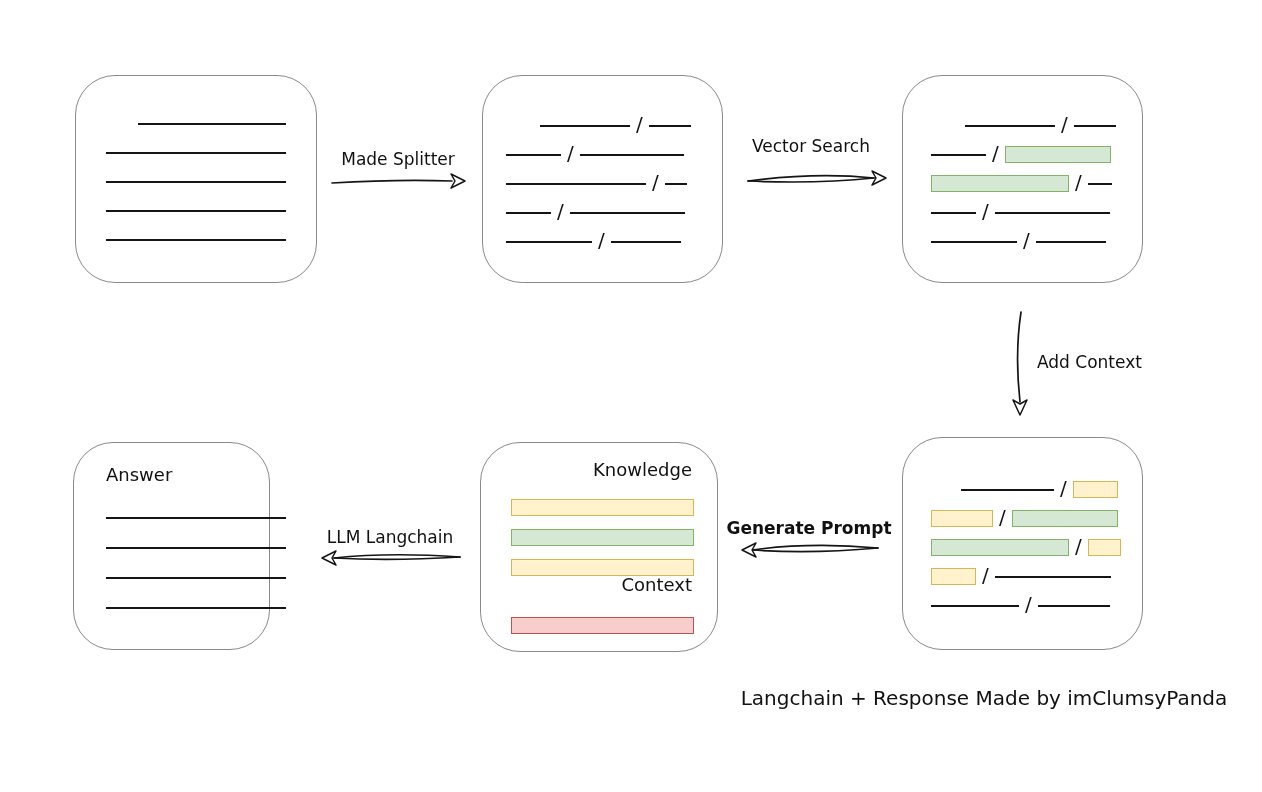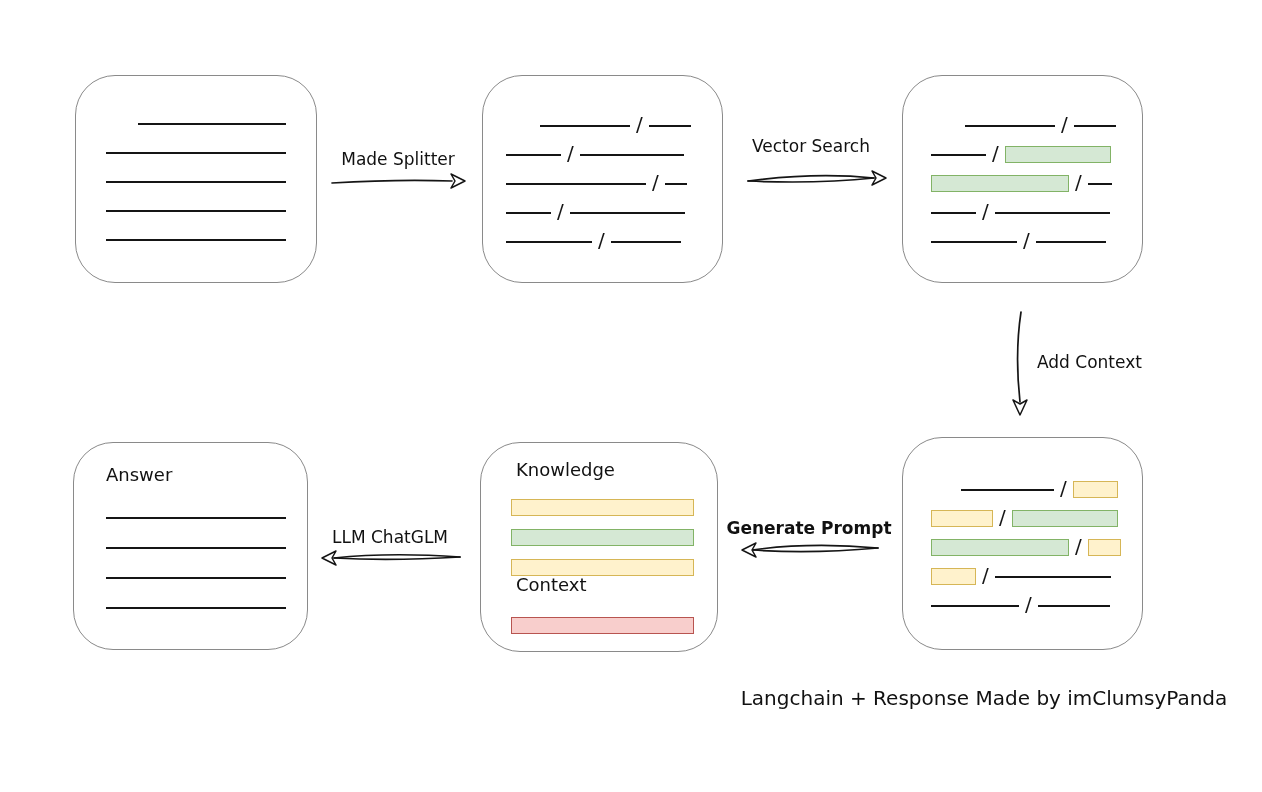--- a/index.html
+++ b/index.html
@@ -7,41 +7,41 @@
        font-family:"DejaVu Sans", sans-serif;color:#111;}
 
   
   .box{position:absolute;border:1.5px solid var(--box-border,#8a8a8a);
        border-radius:40px;background:#fff;box-sizing:border-box;}
   .box-document{left:75px;top:75px;width:242px;height:208px;padding:20px 32px 0 30px;}
   .box-chunks{left:482px;top:75px;width:241px;height:208px;padding:22px 28px 0 23px;}
   .box-matched{left:902px;top:75px;width:241px;height:208px;padding:22px 28px 0 28px;}
   .box-context{left:902px;top:437px;width:241px;height:213px;padding:24px 25px 0 28px;}
   .box-prompt{left:480px;top:442px;width:238px;height:210px;padding:14px 25px 0 30px;}
-  .box-answer{left:73px;top:442px;width:235px;height:208px;padding:14px 23px 0 32px;}
+  .box-answer{left:73px;top:442px;width:197px;height:208px;padding:14px 23px 0 32px;}
 
   
   .rows{display:flex;flex-direction:column;}
   .seg-row{display:flex;align-items:flex-end;height:29px;}
   .bars .seg-row{height:30px;}
   .answer-rows .seg-row{height:30px;}
   .answer-rows{margin-top:5px;}
   .seg{flex:none;}
   .seg-line{height:2px;background:var(--line,#151515);}
   .seg-space{height:1px;}
   .seg-slash{font-size:20px;line-height:18px;margin:0 6px;transform:translateY(6px);
              color:var(--line,#151515);}
   .seg-green,.seg-yellow,.seg-red{height:17px;box-sizing:border-box;transform:translateY(7px);}
   .seg-green{background:var(--green-fill,#d5e8d4);border:1.5px solid var(--green-border,#82b366);}
   .seg-yellow{background:var(--yellow-fill,#fff2cc);border:1.5px solid var(--yellow-border,#d6b656);}
   .seg-red{background:var(--red-fill,#f8cecc);border:1.5px solid var(--red-border,#b85450);}
 
   
   .box-label{font-size:18px;line-height:22px;color:#111;}
-  .box-prompt .box-label{margin-left:5px;margin-top:3px;height:19px;line-height:19px;}
+  .box-prompt .box-label{margin-left:15px;margin-top:3px;height:19px;line-height:19px;text-align:right;}
   .box-prompt .box-label.q{margin-top:6px;height:22px;}
   .box-answer .box-label{margin-top:8px;height:19px;line-height:19px;}
 
   
   .label{position:absolute;font-size:17px;white-space:nowrap;color:#111;}
   #lbl-text-splitter{left:398px;top:149px;transform:translateX(-50%);}
   #lbl-vector-search{left:811px;top:136px;transform:translateX(-50%);}
   #lbl-add-context{left:1037px;top:352px;}
   #lbl-generate-prompt{left:809px;top:518px;transform:translateX(-50%);font-weight:bold;}
   #lbl-llm-response{left:390px;top:527px;transform:translateX(-50%);}
@@ -206,21 +206,21 @@
       <div class="seg-row">
         <span class="seg seg-line" style="width: 180px;"></span>
       </div>
     </div>
 </div>
 
 <div class="label" id="lbl-text-splitter">Made Splitter</div>
 <div class="label" id="lbl-vector-search">Vector Search</div>
 <div class="label" id="lbl-add-context">Add Context</div>
 <div class="label" id="lbl-generate-prompt">Generate Prompt</div>
-<div class="label" id="lbl-llm-response">LLM ChatGLM</div>
+<div class="label" id="lbl-llm-response">LLM Langchain</div>
 
 <div class="caption">Langchain + Response Made by imClumsyPanda</div>
 
 <svg id="arrow-layer" width="1262" height="792" viewBox="0 0 1262 792">
   <g class="arrow">
     <path class="shaft" d="M332,183 Q398,179 452,181"></path>
     <path class="dart" d="M465,181 L451,174 L455,181 L451,188 Z"></path>
   </g>
   <g class="arrow">
     <path class="shaft" d="M748,181 Q816,172 874,178"></path>

